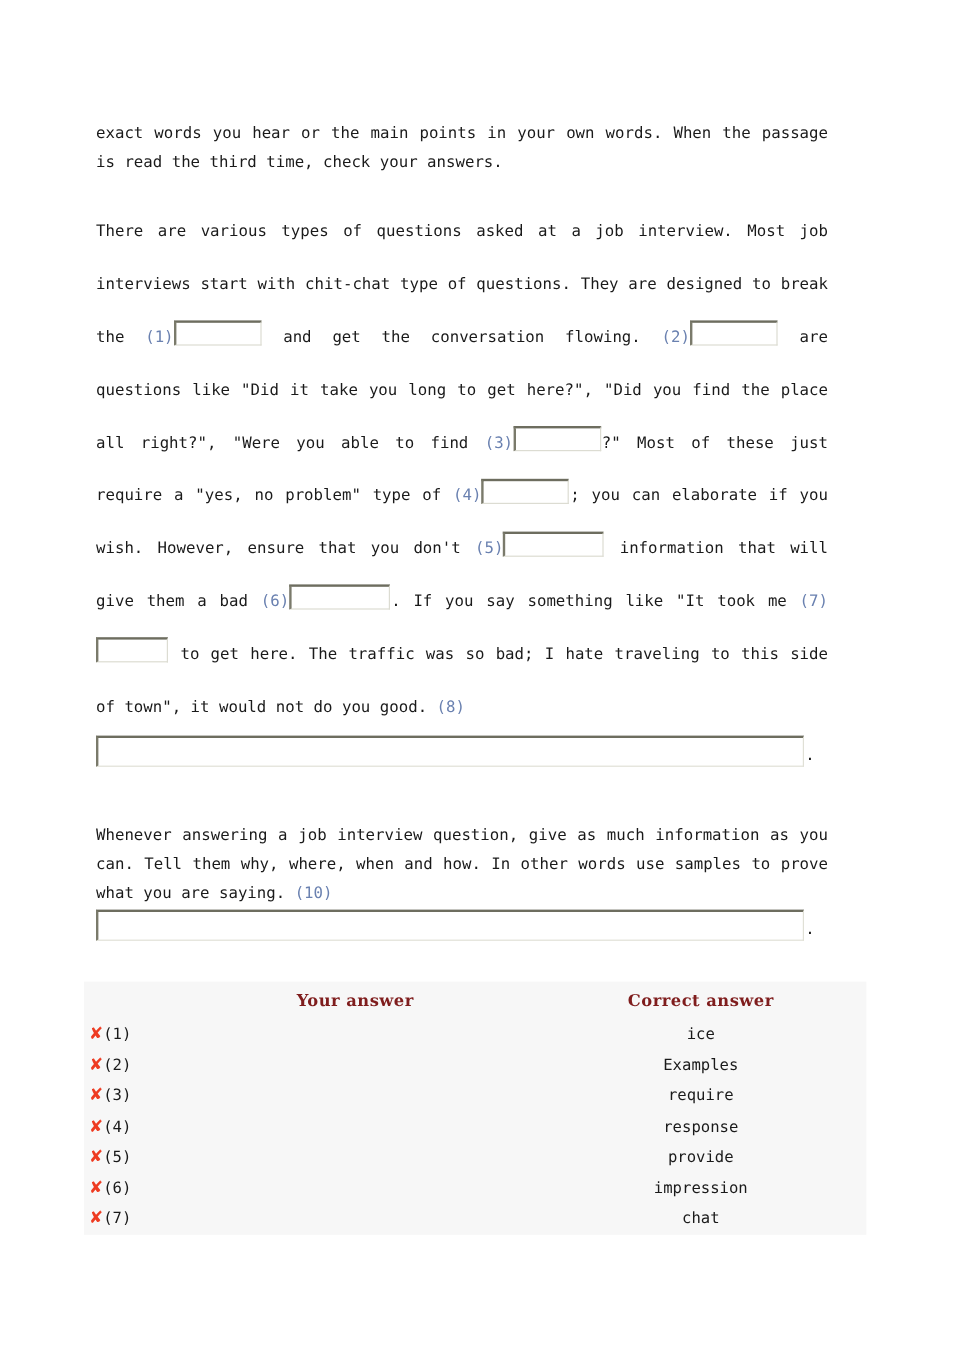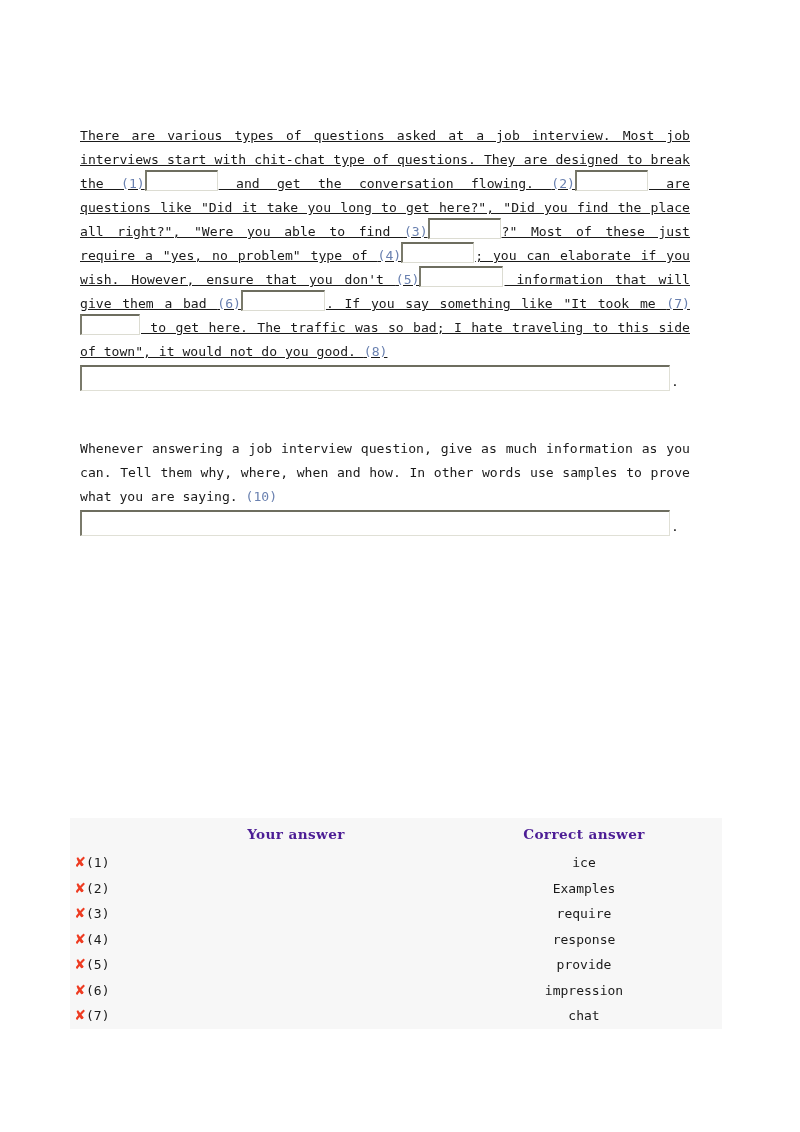--- a/index.html
+++ b/index.html
@@ -38,22 +38,21 @@
     text-align: justify;
     text-justify: inter-word;
     color: #1a1a1a;
   }
 
   p.para.tight {
     line-height: 24px;
   }
 
   p.para.loose {
-    line-height: 24px;
-    text-decoration: underline;
+    line-height: 44px;
   }
 
   .spacer-sm { height: 24px; }
   .spacer-md { height: 20px; }
   .spacer-lg { height: 26px; }
 
   .num {
     color: #6a81b0;
     font-size: 13.1px;
   }
@@ -126,21 +125,21 @@
   .col-your { width: 300px; }
   .col-correct { width: 276px; }
 
   th.hdr {
     font-family: "DejaVu Serif", "Liberation Serif", serif;
     font-weight: bold;
     font-size: 13.6px;
     text-align: center;
     height: 32px;
     vertical-align: middle;
-    color: #4c1d95;
+    color: #7f1d1d;
     letter-spacing: 0.4px;
   }
   th.hdr-blank { }
 
   td.mark {
     text-align: right;
     vertical-align: middle;
     padding-right: 1px;
   }
   .x-icon {
@@ -172,20 +171,21 @@
   }
   tr.answer-row { height: 25.5px; }
 </style>
 </head>
 <body>
 
 <div class="page">
 
   <div class="content">
 
+    <p class="para tight">exact words you hear or the main points in your own words. When the passage is read the third time, check your answers.</p>
 
     <div class="spacer-sm"></div>
 
     <p class="para loose"><span>There are various types of questions asked at a job interview. Most job interviews start with chit-chat type of questions. They are designed to break the </span><span class="num">(1)</span><span class="blank w-md"></span><span> and get the conversation flowing. </span><span class="num">(2)</span><span class="blank w-md"></span><span> are questions like "Did it take you long to get here?", "Did you find the place all right?", "Were you able to find </span><span class="num">(3)</span><span class="blank w-md"></span><span>?" Most of these just require a "yes, no problem" type of </span><span class="num">(4)</span><span class="blank w-md"></span><span>; you can elaborate if you wish. However, ensure that you don't </span><span class="num">(5)</span><span class="blank w-lg"></span><span> information that will give them a bad </span><span class="num">(6)</span><span class="blank w-lg"></span><span>. If you say something like "It took me </span><span class="num">(7)</span><span class="blank w-sm"></span><span> to get here. The traffic was so bad; I hate traveling to this side of town", it would not do you good. </span><span class="num">(8)</span></p>
 
     <div class="wide-row">
       <span class="blank-wide"></span>
       <span class="after">.</span>
     </div>
 

